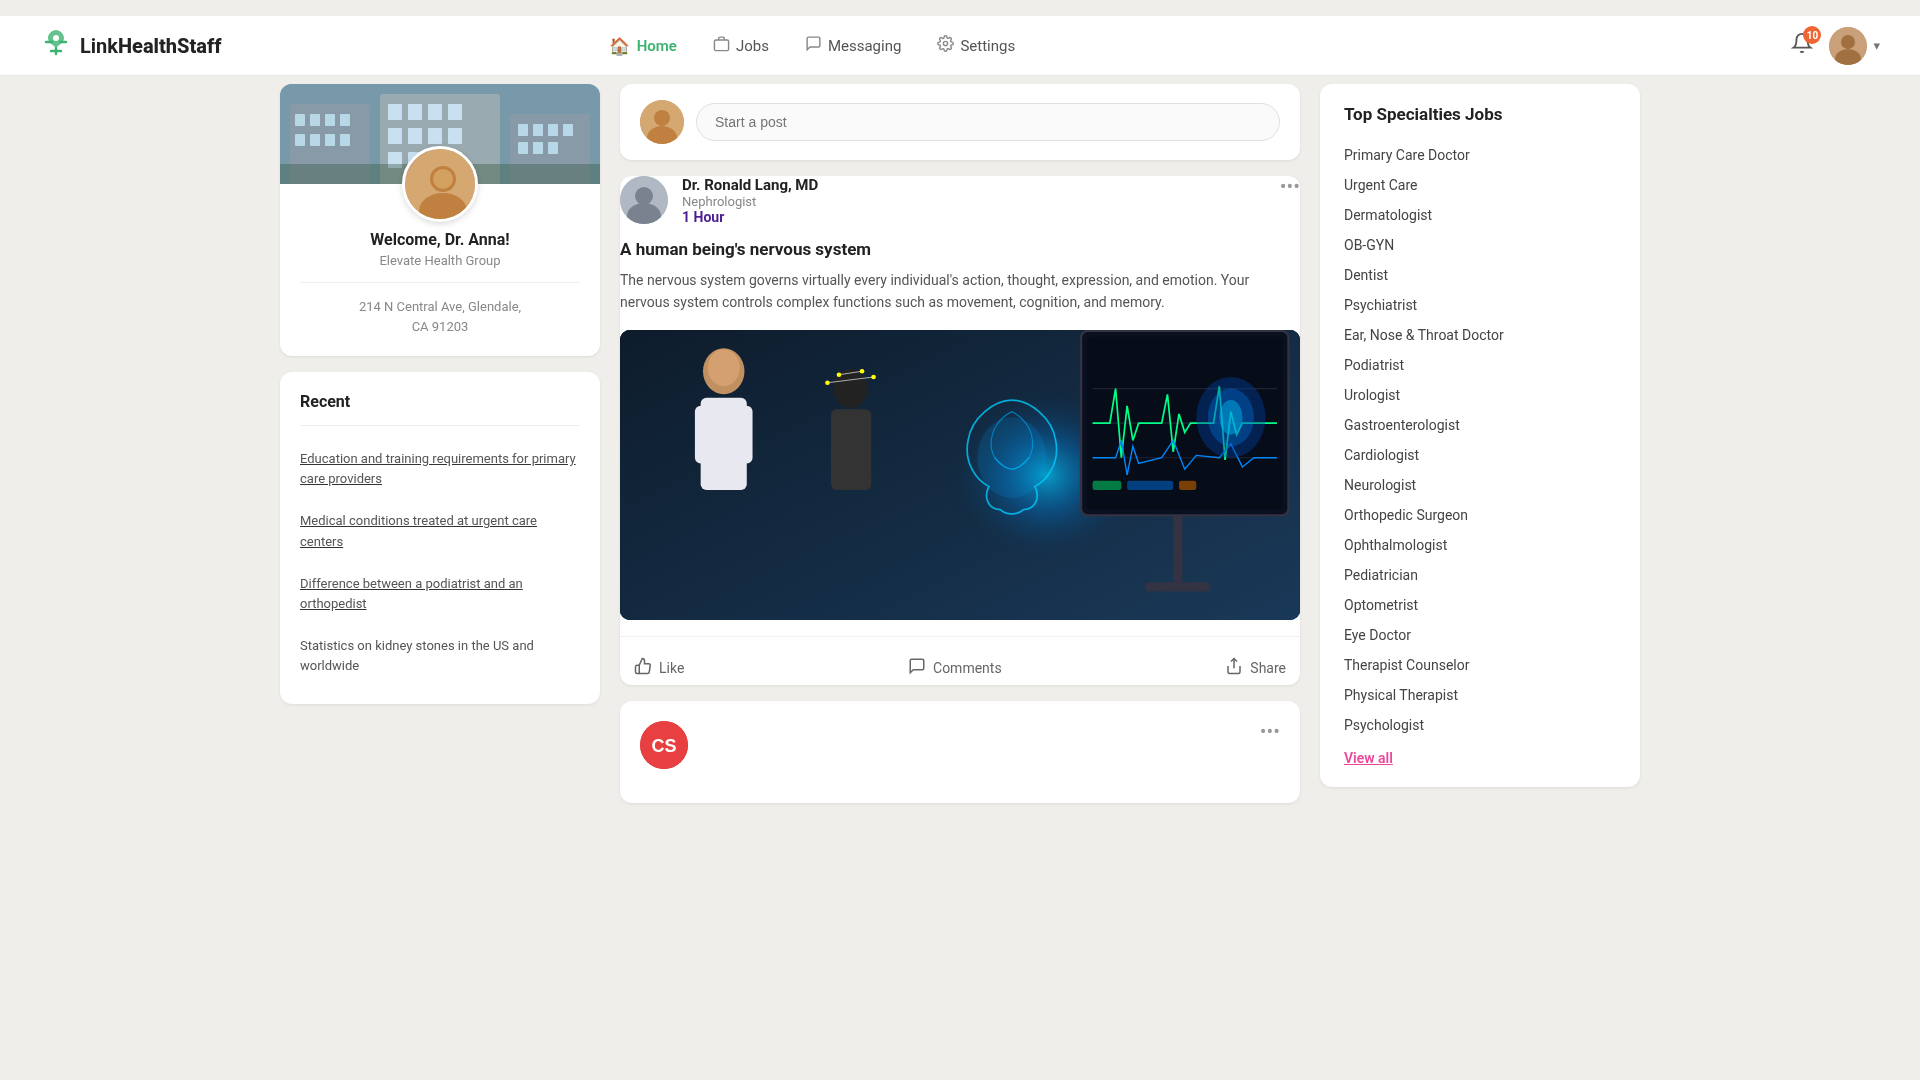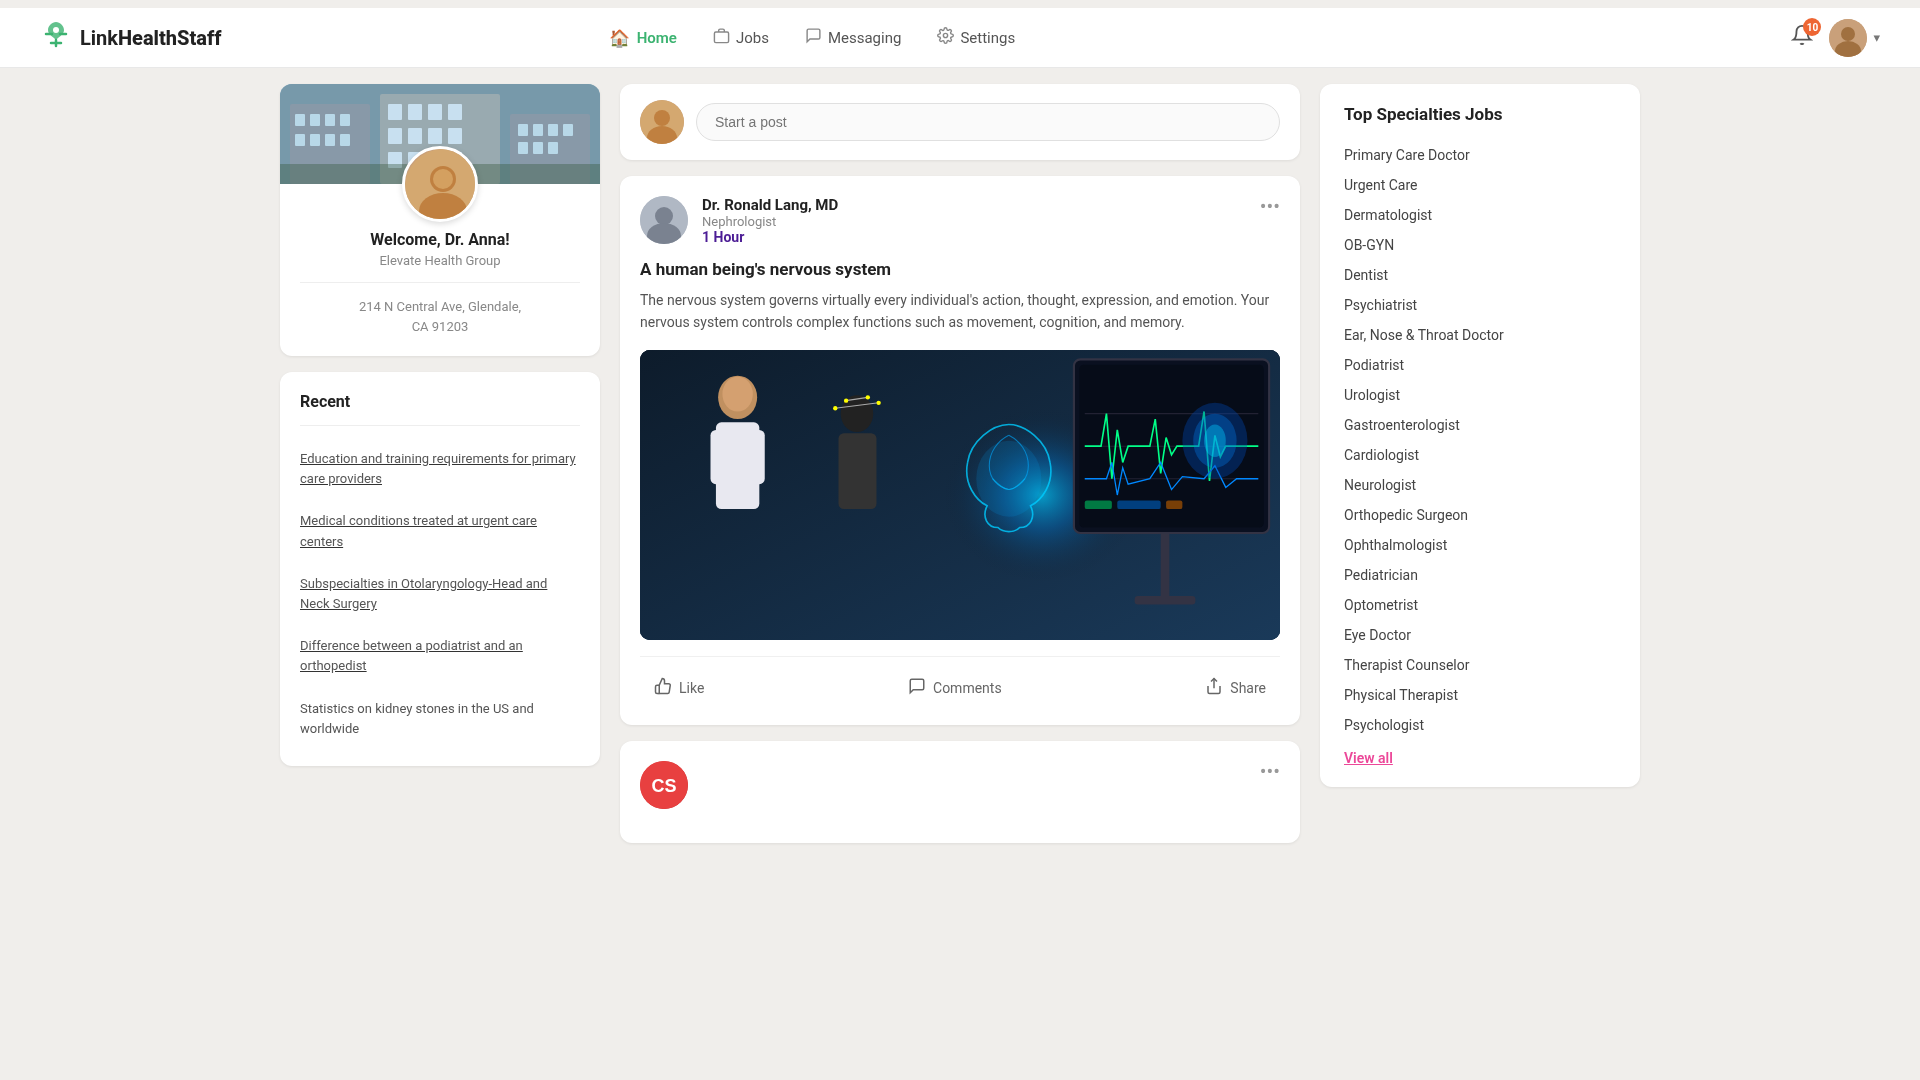--- a/index.html
+++ b/index.html
@@ -6,21 +6,21 @@
     body { font-family: -apple-system, BlinkMacSystemFont, 'Segoe UI', Roboto, sans-serif; background: #f0eeeb; color: #333; }
 
     
     .navbar {
       background: #fff;
       height: 60px;
       display: flex;
       align-items: center;
       padding: 0 40px;
       border-bottom: 1px solid #e8e8e8;
-      position: sticky; top: 8px; z-index: 100;
+      position: sticky; top: 16px; z-index: 100;
     }
     .nav-logo { display: flex; align-items: center; gap: 8px; font-size: 20px; font-weight: 700; color: #222; text-decoration: none; }
     .nav-logo .logo-icon { color: #3cb371; font-size: 28px; }
     .nav-logo span.bold { font-weight: 800; }
     .nav-links { display: flex; align-items: center; gap: 36px; margin-left: auto; margin-right: auto; }
     .nav-link { display: flex; align-items: center; gap: 6px; font-size: 15px; color: #555; text-decoration: none; cursor: pointer; }
     .nav-link.active { color: #3cb371; font-weight: 600; }
     .nav-link .nav-icon { font-size: 17px; }
     .nav-right { display: flex; align-items: center; gap: 16px; margin-left: auto; }
     .notif-btn { position: relative; cursor: pointer; }
@@ -118,21 +118,20 @@
       font-size: 14px;
       color: #aaa;
       background: #fafafa;
       cursor: text;
       outline: none;
     }
 
     .feed-card {
       background: #fff;
       border-radius: 12px;
-      padding: 20px;
       box-shadow: 0 1px 3px rgba(0,0,0,0.08);
       margin-bottom: 16px;
     }
     .feed-header { display: flex; align-items: flex-start; gap: 14px; margin-bottom: 14px; }
     .feed-author-avatar { width: 48px; height: 48px; border-radius: 50%; background: #b0b8c4; overflow: hidden; flex-shrink: 0; }
     .feed-author-avatar svg { width: 48px; height: 48px; }
     .feed-author-info { flex: 1; }
     .feed-author-name { font-size: 15px; font-weight: 700; color: #222; }
     .feed-author-role { font-size: 13px; color: #888; }
     .feed-time { font-size: 14px; color: #4c1d95; font-weight: bold; }
@@ -347,23 +346,20 @@
       <div class="recent-title">Recent</div>
       <div class="recent-divider"></div>
       <ul class="recent-list">
         <li class="recent-item">
           <span class="recent-link">Education and training requirements for primary care providers</span>
         </li>
         <li class="recent-item">
           <span class="recent-link">Medical conditions treated at urgent care centers</span>
         </li>
         <li class="recent-item">
-          <span class="recent-link">Subspecialties in Otolaryngology-Head and Neck Surgery</span>
-        </li>
-        <li class="recent-item">
           <span class="recent-link">Difference between a podiatrist and an orthopedist</span>
         </li>
         <li class="recent-item">
           <span class="recent-link">Statistics on kidney stones in the US and worldwide</span>
         </li>
       </ul>
     </div>
   </aside>
 
   <main class="center-feed">

